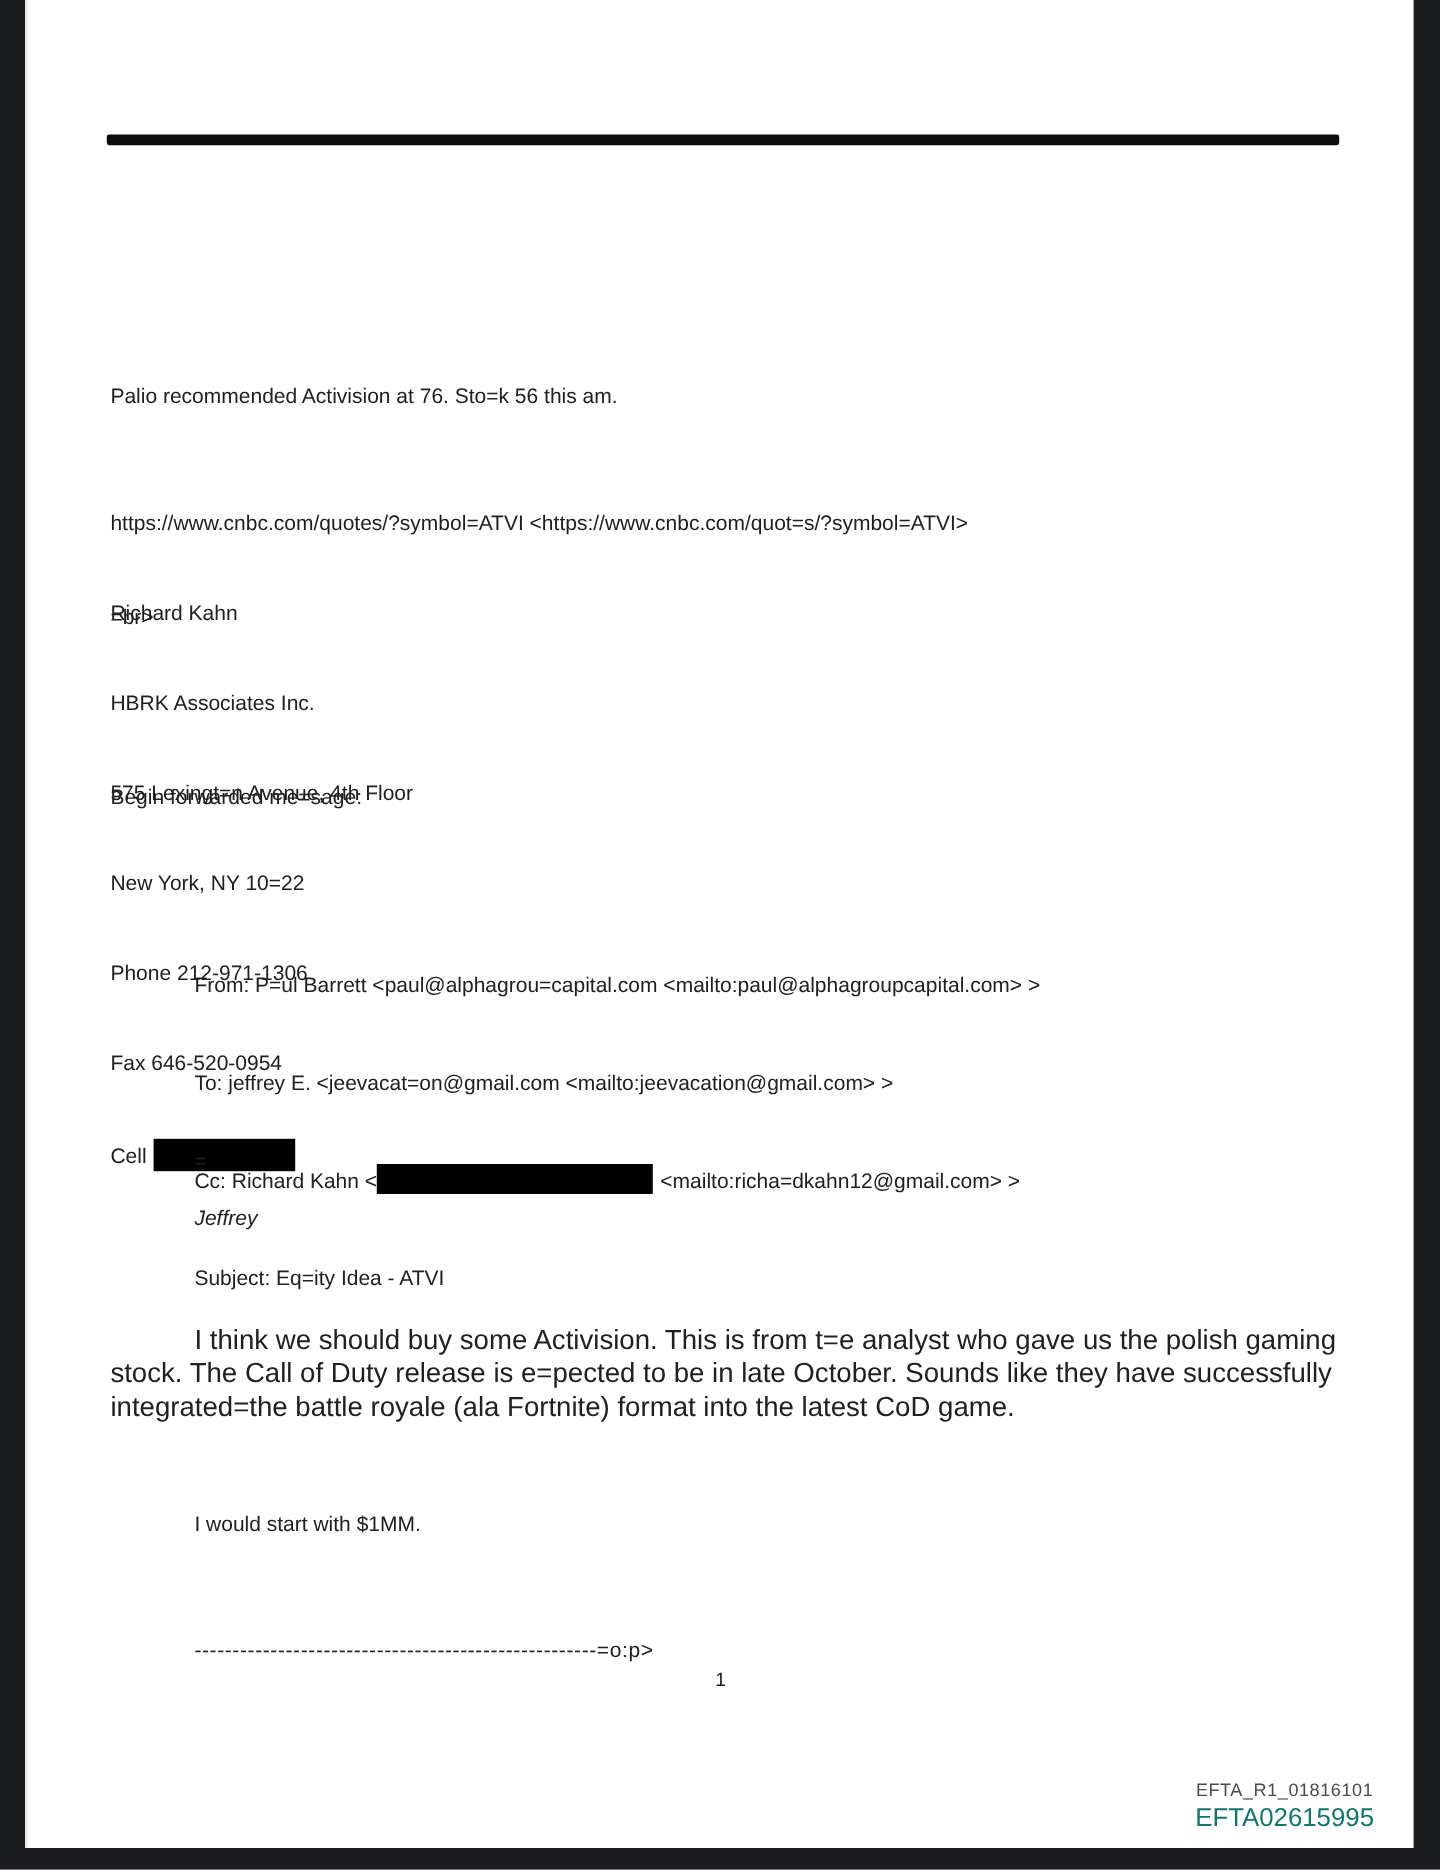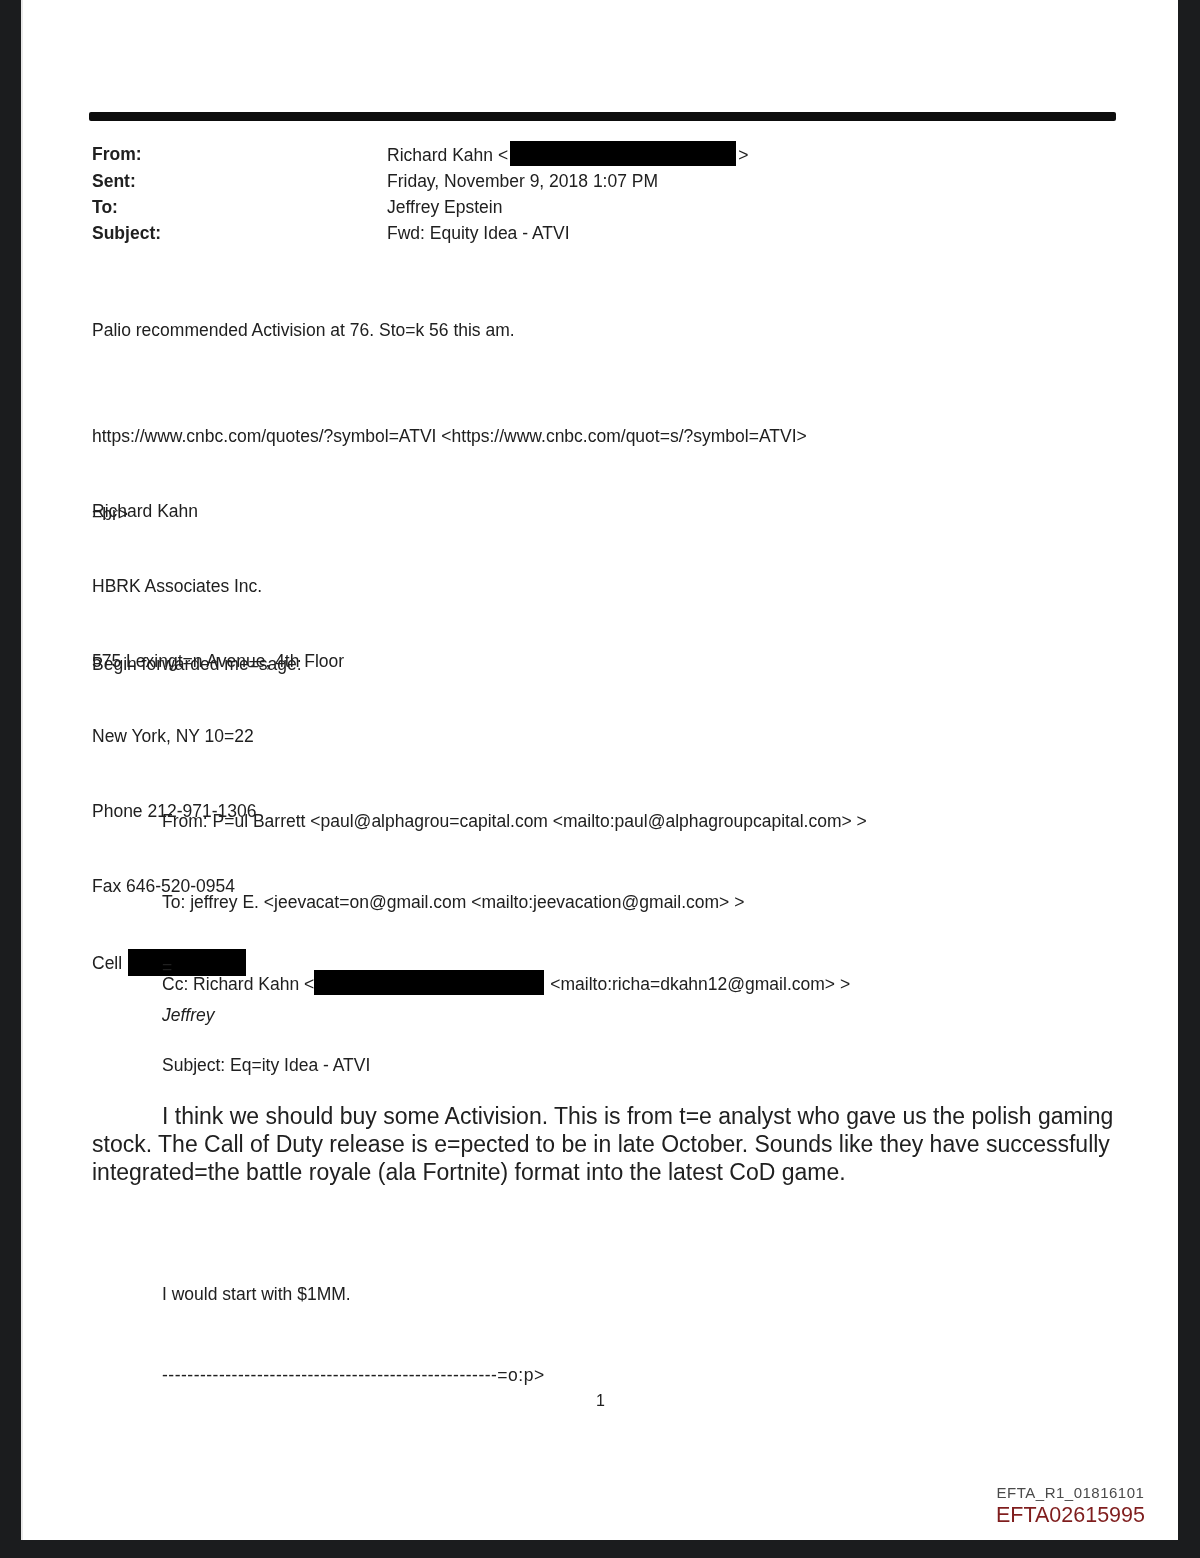--- a/index.html
+++ b/index.html
@@ -39,44 +39,34 @@
   .sigblk  { left: 69px; top: 449px; line-height: 25px; }
   .beginfwd{ left: 69px; top: 651px; }
   .fwdblk  { left: 139px; top: 754px; line-height: 27px; }
   .equals  { left: 139px; top: 954px; }
   .greet   { left: 139px; top: 1002px; font-style: italic; }
   .para {
     left: 69px; top: 1102px; width: 1034px;
     font-size: 23px; line-height: 28px;
     text-indent: 70px; white-space: normal;
   }
-  .startln { left: 139px; top: 1257px; margin-top: 24px; }
+  .startln { left: 139px; top: 1257px; }
   .dashln  { left: 139px; top: 1362px; letter-spacing: 0.5px; }
   .pagenum { left: 0; top: 1392px; width: 100%; text-align: center; font-size: 16px; }
   .stamps  { right: 33px; top: 1483px; text-align: center; }
   .stamp1  { font-size: 15px; color: #4a4a4a; letter-spacing: 0.5px; line-height: 19px; }
-  .stamp2  { font-size: 21.5px; color: #7f1d1d; line-height: 26px; }
+  .stamp2  { font-size: 21.5px; color: #0f766e; line-height: 26px; }
 </style>
 </head>
 <body>
 
 <div class="page">
 
   <div class="abs rule"></div>
 
-  <div class="abs hdr-grid">
-    <div class="hdr-label">From:</div>
-    <div><span>Richard Kahn &lt;</span><span class="redact from-bar"></span><span>&gt;</span></div>
-    <div class="hdr-label">Sent:</div>
-    <div>Friday, November 9, 2018 1:07 PM</div>
-    <div class="hdr-label">To:</div>
-    <div>Jeffrey Epstein</div>
-    <div class="hdr-label">Subject:</div>
-    <div>Fwd: Equity Idea - ATVI</div>
-  </div>
 
   <div class="abs txt palio">Palio recommended Activision at 76. Sto=k 56 this am.</div>
 
   <div class="abs txt urlblk">
     <div>https://www.cnbc.com/quotes/?symbol=ATVI &lt;https://www.cnbc.com/quot=s/?symbol=ATVI&gt;</div>
     <div>=br&gt;</div>
   </div>
 
   <div class="abs txt sigblk">
     <div>Richard Kahn</div>

